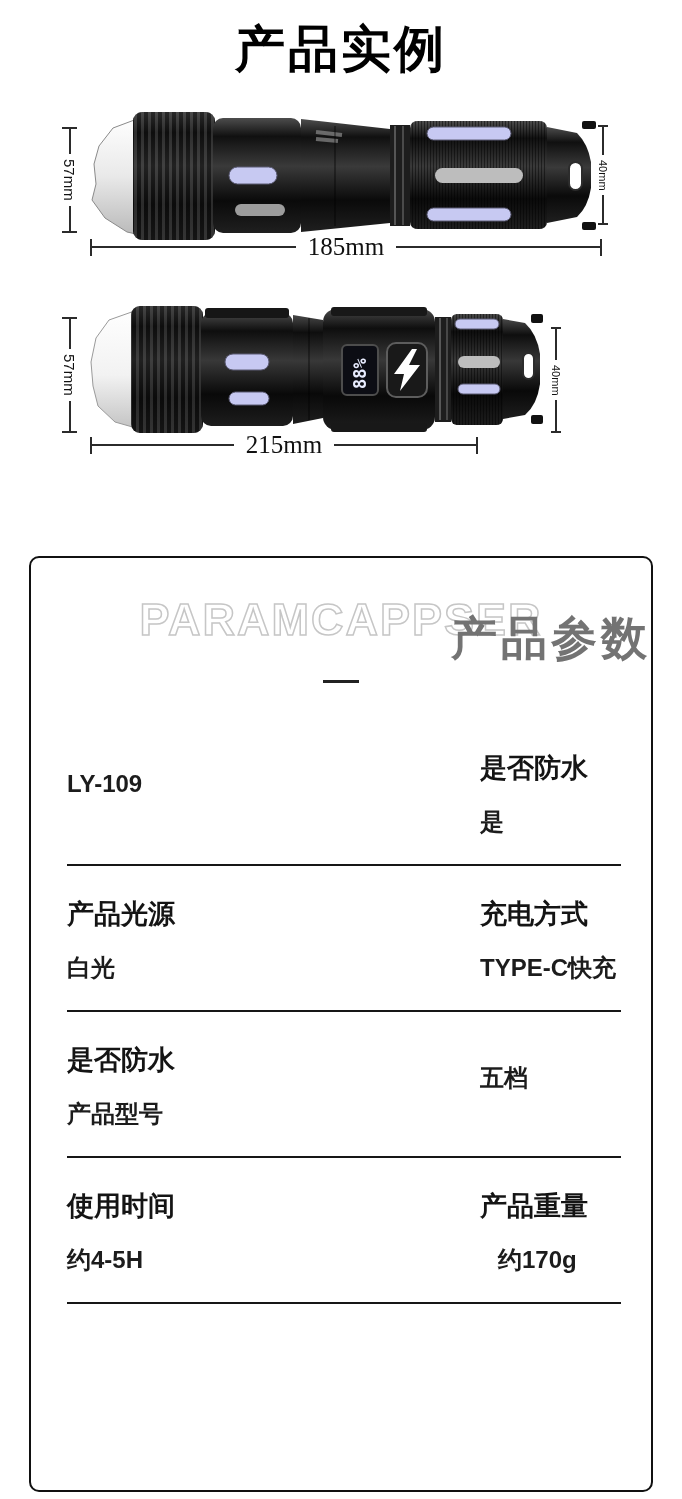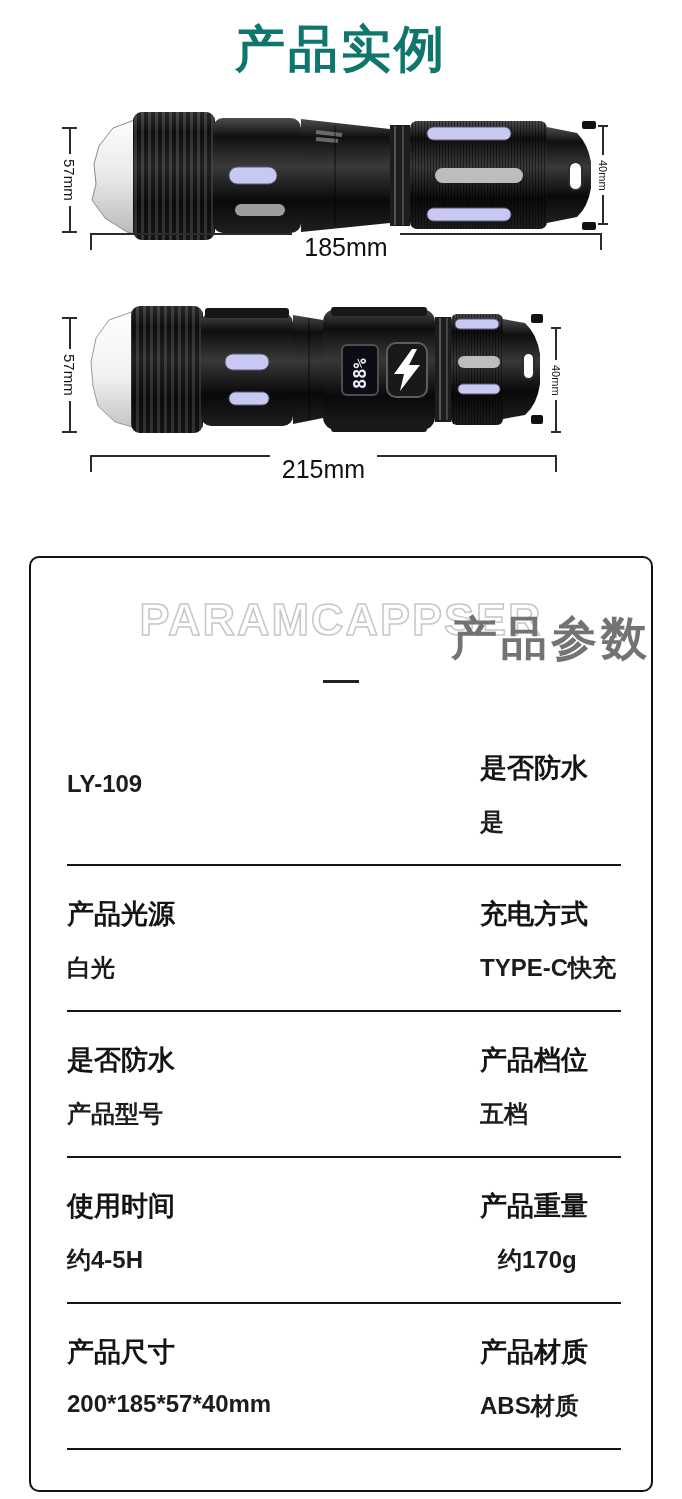--- a/index.html
+++ b/index.html
@@ -4,29 +4,29 @@
 <style>
   * { margin:0; padding:0; box-sizing:border-box; }
   html,body { background:#fff; }
   .page {
     position:relative; width:682px; height:1499px; margin:0 auto;
     background:#fff; overflow:hidden;
     font-family:"Liberation Sans", sans-serif; color:#111;
   }
   .page-title {
     position:absolute; top:16px; left:0; width:100%;
-    text-align:center; font-size:50px; font-weight:800; letter-spacing:3px; color:#0f766e;
+    text-align:center; font-size:50px; font-weight:800; letter-spacing:3px; color:#000000;
   }
   .figure { position:absolute; left:0; width:682px; }
   .figure.f1 { top:105px; height:170px; }
   .figure.f2 { top:298px; height:170px; }
   .fl-svg { position:absolute; }
 
   
-  .dim-h { position:absolute; display:flex; align-items:flex-start; }
+  .dim-h { position:absolute; display:flex; align-items:center;font-family:Liberation Serif, serif; }
   .dim-h .tick { width:2px; height:17px; background:#2b2b2b; }
   .dim-h .dline { flex:1; height:2px; background:#2b2b2b; }
   .dim-h .dim-label { padding:0 12px; font-size:25px; color:#111; white-space:nowrap; }
 
   .dim-v { position:absolute; display:flex; flex-direction:column; align-items:center; }
   .dim-v .tick { height:2px; width:15px; background:#2b2b2b; }
   .dim-v .dline { width:2px; flex:1; background:#2b2b2b; }
   .dim-v .dim-label { writing-mode:vertical-rl; font-size:15px; padding:5px 0; color:#111; white-space:nowrap; }
   .dim-v.small .tick { width:10px; }
   .dim-v.small .dim-label { font-size:11px; }
@@ -217,21 +217,21 @@
     </div>
 
     <div class="dim-v small" style="left:550px; top:29px; height:106px;">
       <span class="tick"></span>
       <span class="dline"></span>
       <span class="dim-label">40mm</span>
       <span class="dline"></span>
       <span class="tick"></span>
     </div>
 
-    <div class="dim-h" style="left:90px; top:133px; width:467px;margin-top:24px;">
+    <div class="dim-h" style="left:90px; top:133px; width:388px;">
       <span class="tick"></span>
       <span class="dline"></span>
       <span class="dim-label">215mm</span>
       <span class="dline"></span>
       <span class="tick"></span>
     </div>
   </section>
 
   <section class="spec-card">
     <div class="watermark">PARAMCAPPSER</div>
@@ -260,43 +260,32 @@
           <div class="spec-value">TYPE-C快充</div>
         </div>
       </div>
 
       <div class="spec-row">
         <div class="spec-cell">
           <div class="spec-label">是否防水</div>
           <div class="spec-value">产品型号</div>
         </div>
         <div class="spec-cell">
-          <div class="spec-label">产品档位</div>
           <div class="spec-value">五档</div>
         </div>
       </div>
 
       <div class="spec-row">
         <div class="spec-cell">
           <div class="spec-label">使用时间</div>
           <div class="spec-value">约4-5H</div>
         </div>
         <div class="spec-cell">
           <div class="spec-label">产品重量</div>
           <div class="spec-value" style="padding-left:18px;">约170g</div>
         </div>
       </div>
 
-      <div class="spec-row">
-        <div class="spec-cell">
-          <div class="spec-label">产品尺寸</div>
-          <div class="spec-value">200*185*57*40mm</div>
-        </div>
-        <div class="spec-cell">
-          <div class="spec-label">产品材质</div>
-          <div class="spec-value">ABS材质</div>
-        </div>
-      </div>
 
     </div>
   </section>
 
 </div>
 
 </body></html>

